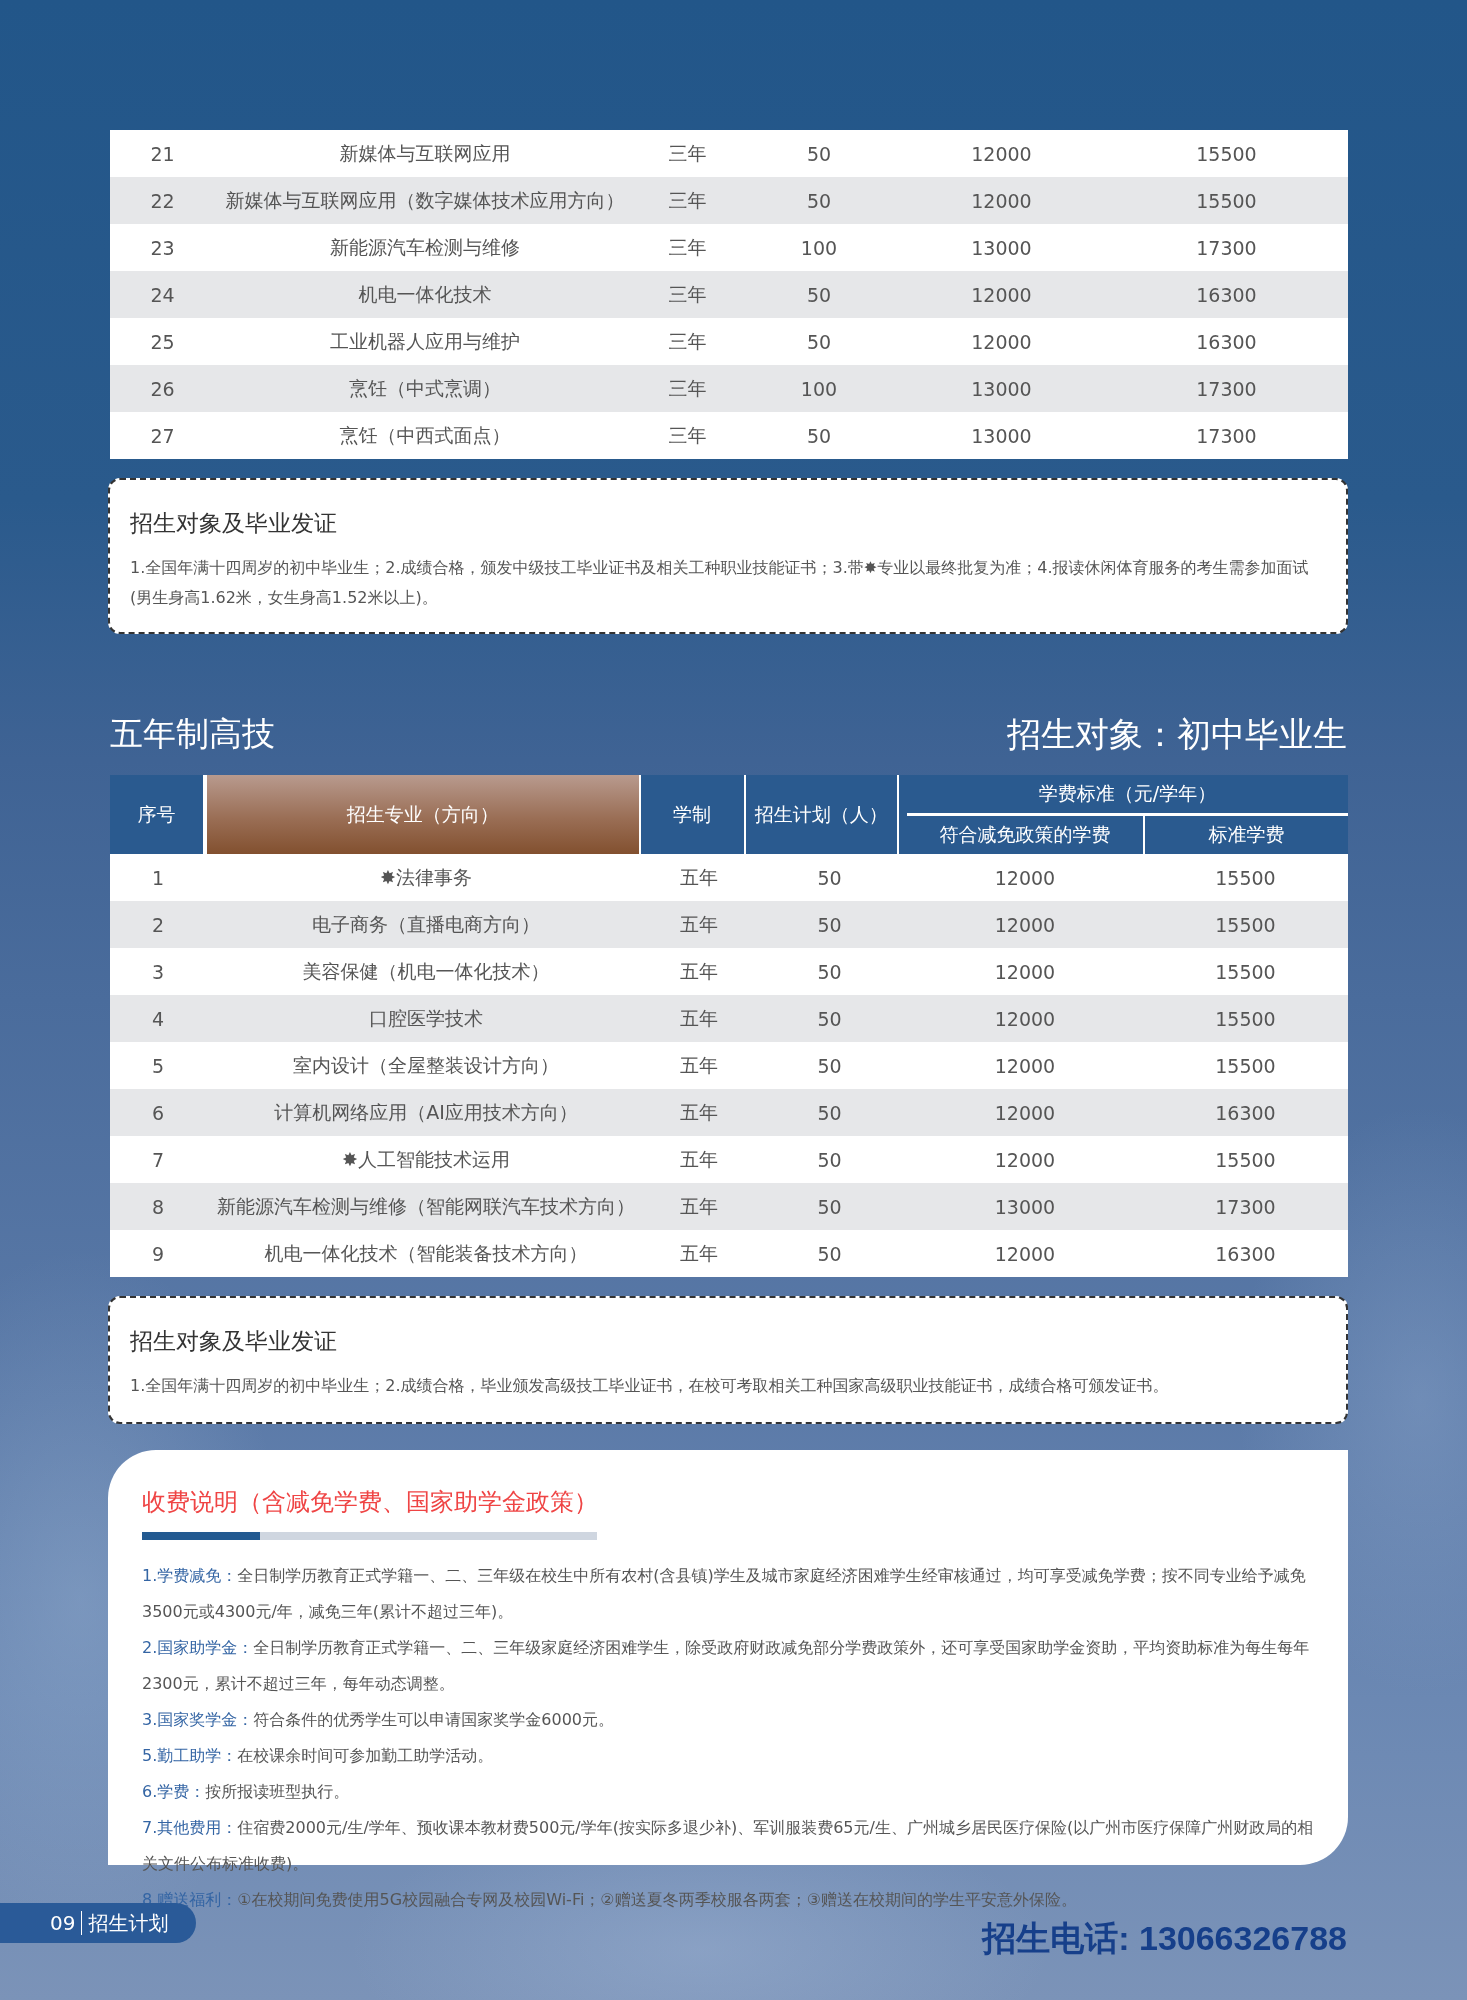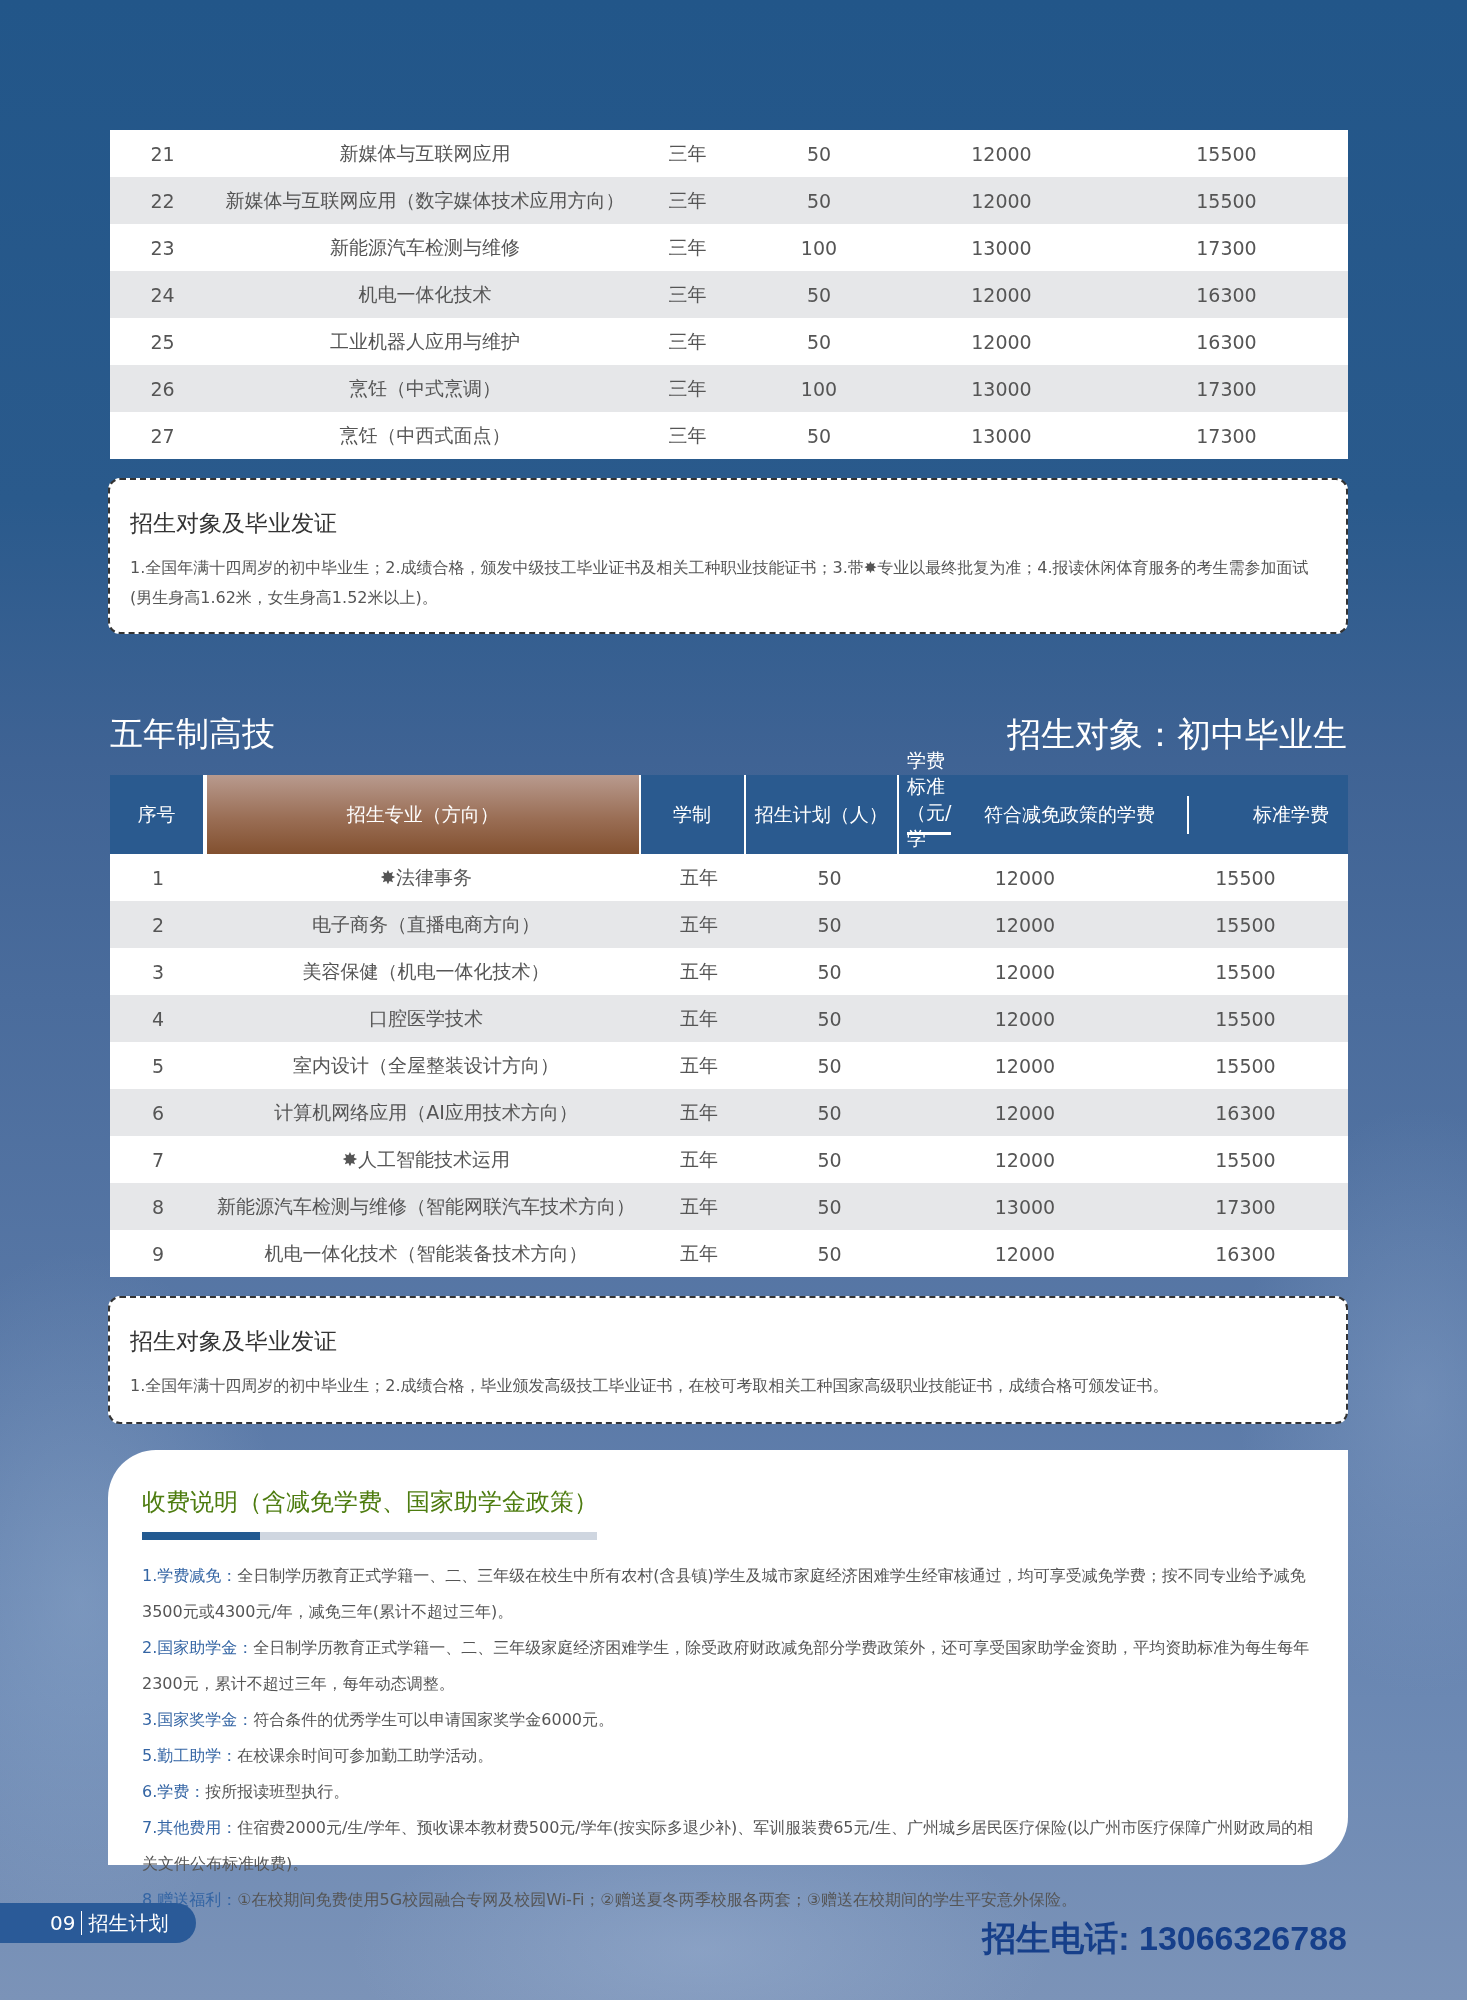--- a/index.html
+++ b/index.html
@@ -41,39 +41,39 @@
   .sec-title { position:absolute; top:712px; left:110px; font-size:33px; color:#fff; }
   .sec-target { position:absolute; top:712px; right:120px; font-size:34px; color:#fff; }
 
   #t2 { top:775px; background:transparent; }
   .thead { display:flex; height:79px; background:#2a5a8f; color:#fff; font-size:19px; }
   .thead .h { display:flex; align-items:center; justify-content:center; border-right:2px solid #fff; box-sizing:border-box; }
   .thead .h0 { width:96px; }
   .thead .h1 { width:440px; background:linear-gradient(180deg,#b89a8e 0%,#9a6e55 55%,#82502f 100%); border-left:2px solid #fff; }
   .thead .h2 { width:106px; }
   .thead .h3 { width:155px; }
-  .thead .hg { width:441px; border-right:none; flex-direction:row; justify-content:flex-start;margin-left:8px; }
+  .thead .hg { width:441px; border-right:none; flex-direction:column; justify-content:flex-start;margin-left:8px; }
   .hg .top { height:41px; width:100%; display:flex; align-items:center; justify-content:center; border-bottom:3px solid #fff; box-sizing:border-box; }
   .hg .sub { display:flex; height:38px; width:100%; }
   .hg .sub div { display:flex; align-items:center; justify-content:center; }
   .hg .s0 { width:236px; border-right:2px solid #fff; }
   .hg .s1 { width:203px; }
   #t2 .body { background:#fff; }
   #t2 .c0 { width:96px; }
   #t2 .c1 { width:440px; }
   #t2 .c2 { width:106px; }
   #t2 .c3 { width:155px; }
   #t2 .c4 { width:236px; }
   #t2 .c5 { width:205px; }
 
   .fee {
     position:absolute; top:1450px; left:108px; width:1240px; height:415px; background:#fff;
     border-radius:48px 0 48px 0; box-sizing:border-box; padding:36px 30px 0 34px;
   }
-  .fee h3 { margin:0; font-size:24px; font-weight:normal; color:#4d7c0f; }
+  .fee h3 { margin:0; font-size:24px; font-weight:normal; color:#ef4444; }
   .fee .bar { margin-top:14px; width:455px; height:8px; background:#cfd6e0; position:relative; }
   .fee .bar span { position:absolute; left:0; top:0; height:8px; width:118px; background:#235a91; }
   .fee .items { margin-top:18px; font-size:16px; color:#555; line-height:36px; }
   .fee .items .k { color:#3465a4; }
   .fee .item { margin:0; }
 
   .pagetag {
     position:absolute; top:1903px; left:0; width:196px; height:40px; background:#2a5a98;
     border-radius:0 22px 22px 0; color:#fff; font-size:20px; display:flex; align-items:center; padding-left:50px; box-sizing:border-box;text-align:right;
   }

